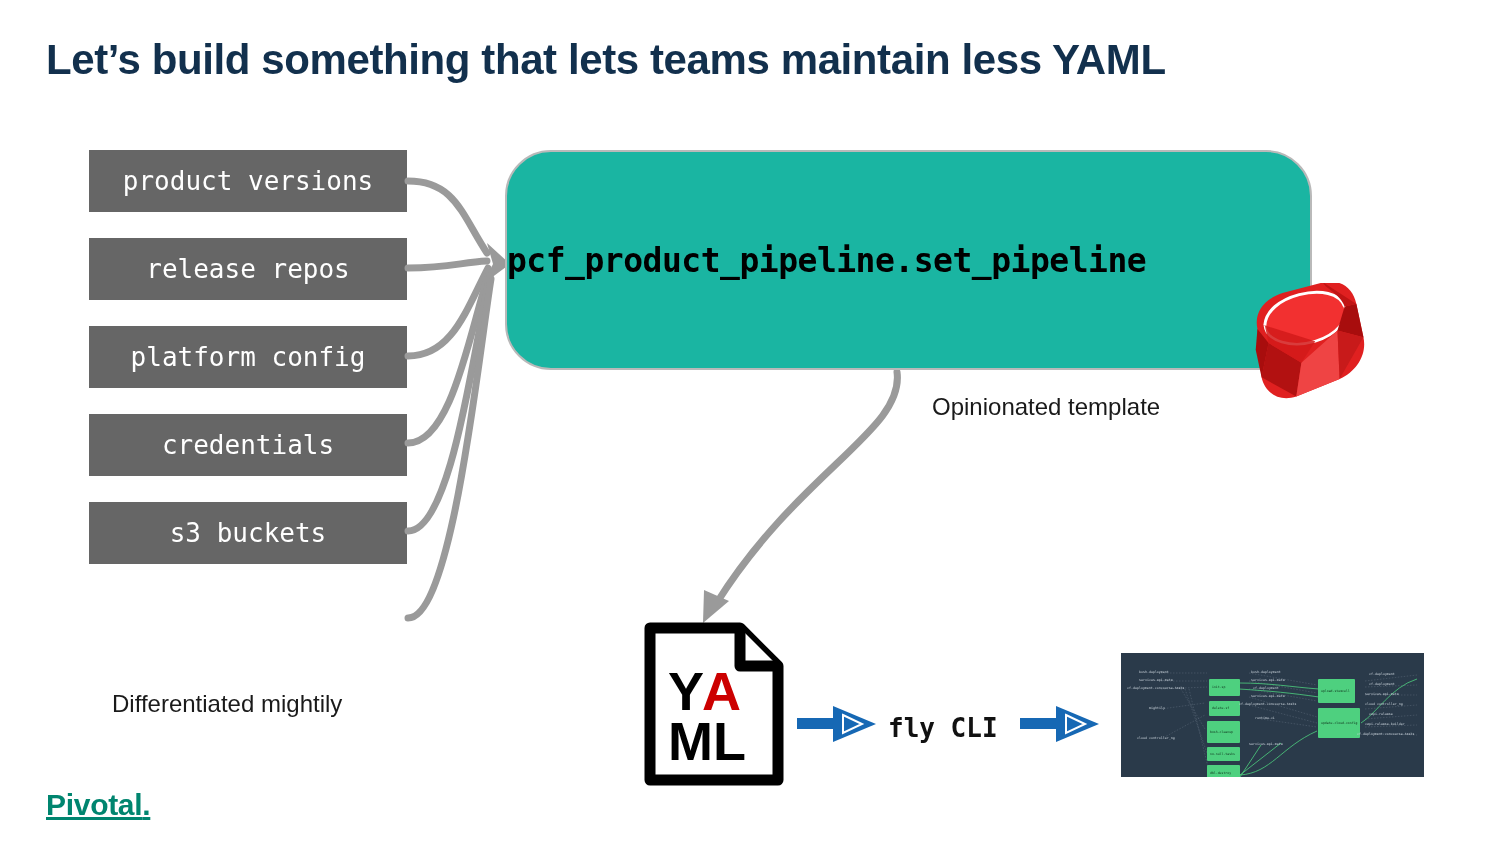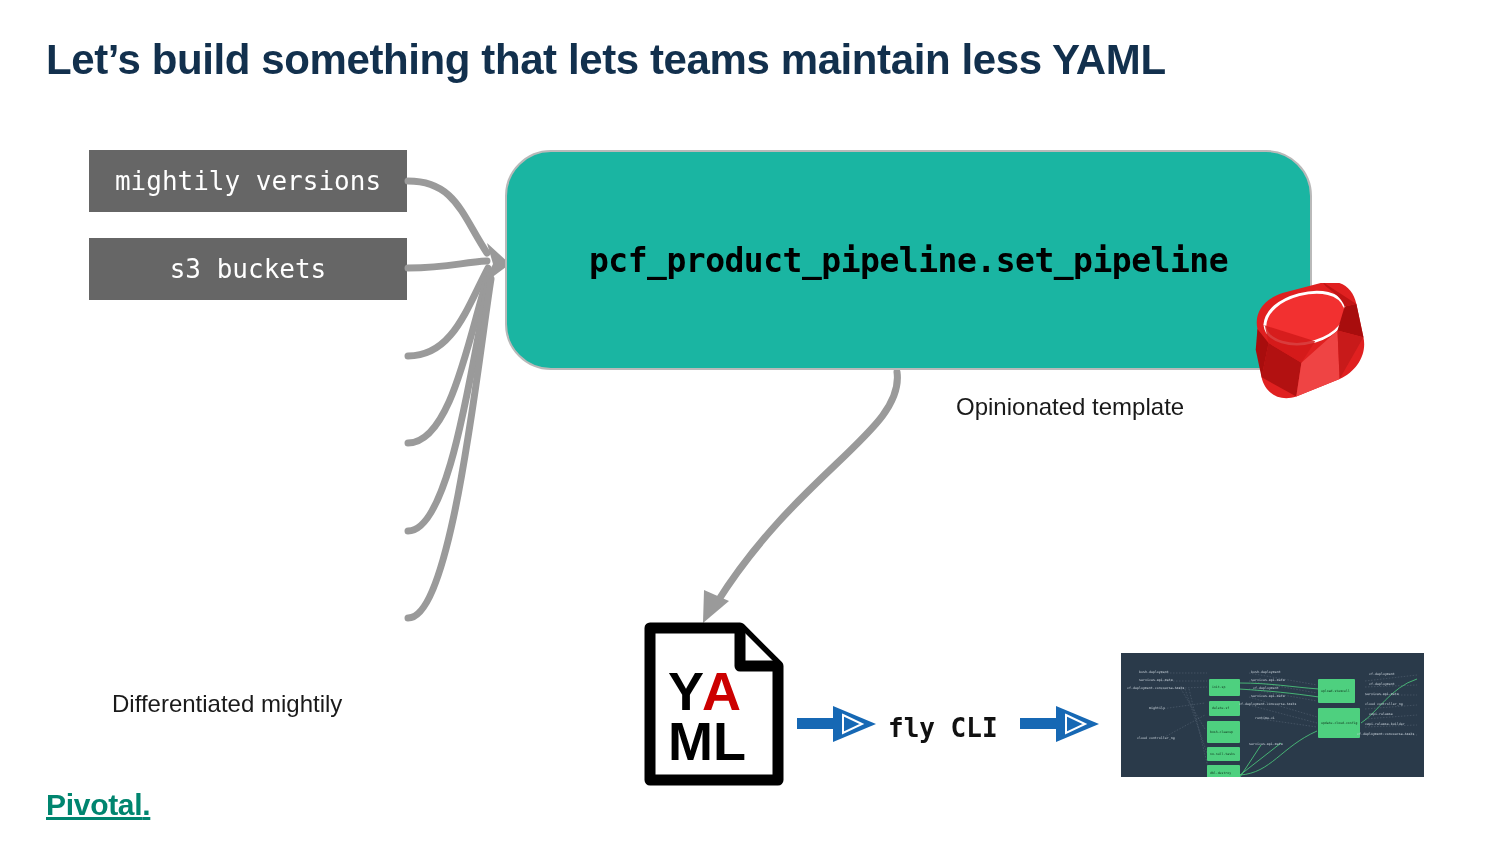--- a/index.html
+++ b/index.html
@@ -68,21 +68,21 @@
     left: 505px;
     top: 150px;
     width: 807px;
     height: 220px;
     background: #1ab5a2;
     border: 2px solid #b9b9b9;
     border-radius: 46px;
     box-sizing: border-box;
     display: flex;
     align-items: center;
-    justify-content: center;
+    justify-content: flex-start;
   }
   .teal-panel-label {
     font-family: "DejaVu Sans Mono", "Liberation Mono", monospace;
     font-size: 33px;
     font-weight: bold;
     color: #000000;
     white-space: nowrap;
     letter-spacing: -0.5px;
   }
 
@@ -96,21 +96,20 @@
   }
 
   .caption-opinionated {
     position: absolute;
     left: 932px;
     top: 393px;
     font-family: "Liberation Sans", sans-serif;
     font-size: 24px;
     color: #1a1a1a;
     white-space: nowrap;
-    margin-left: 24px;
   }
 
   
   .arrow-layer {
     position: absolute;
     left: 0;
     top: 0;
     width: 1500px;
     height: 844px;
     pointer-events: none;
@@ -186,21 +185,30 @@
     color: #00856f;
   }
 </style>
 </head>
 <body>
 
 <div class="slide-title">Let’s build something that lets teams maintain less YAML</div>
 
 <div class="config-stack">
   <div class="config-box">
-    <span class="config-box-label">mightily versions</span>
+    <span class="config-box-label">product versions</span>
+  </div>
+  <div class="config-box">
+    <span class="config-box-label">release repos</span>
+  </div>
+  <div class="config-box">
+    <span class="config-box-label">platform config</span>
+  </div>
+  <div class="config-box">
+    <span class="config-box-label">credentials</span>
   </div>
   <div class="config-box">
     <span class="config-box-label">s3 buckets</span>
   </div>
 </div>
 
 <div class="caption-diff">Differentiated mightily</div>
 
 <svg class="arrow-layer" viewBox="0 0 1500 844" xmlns="http://www.w3.org/2000/svg">
   <g fill="none" stroke="#9a9a9a" stroke-width="7" stroke-linecap="round">

